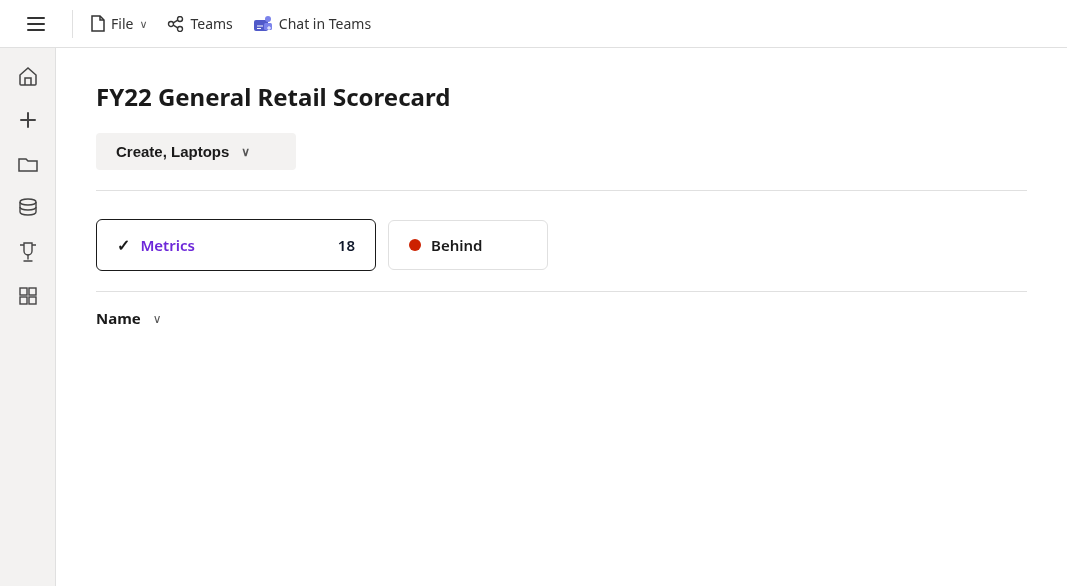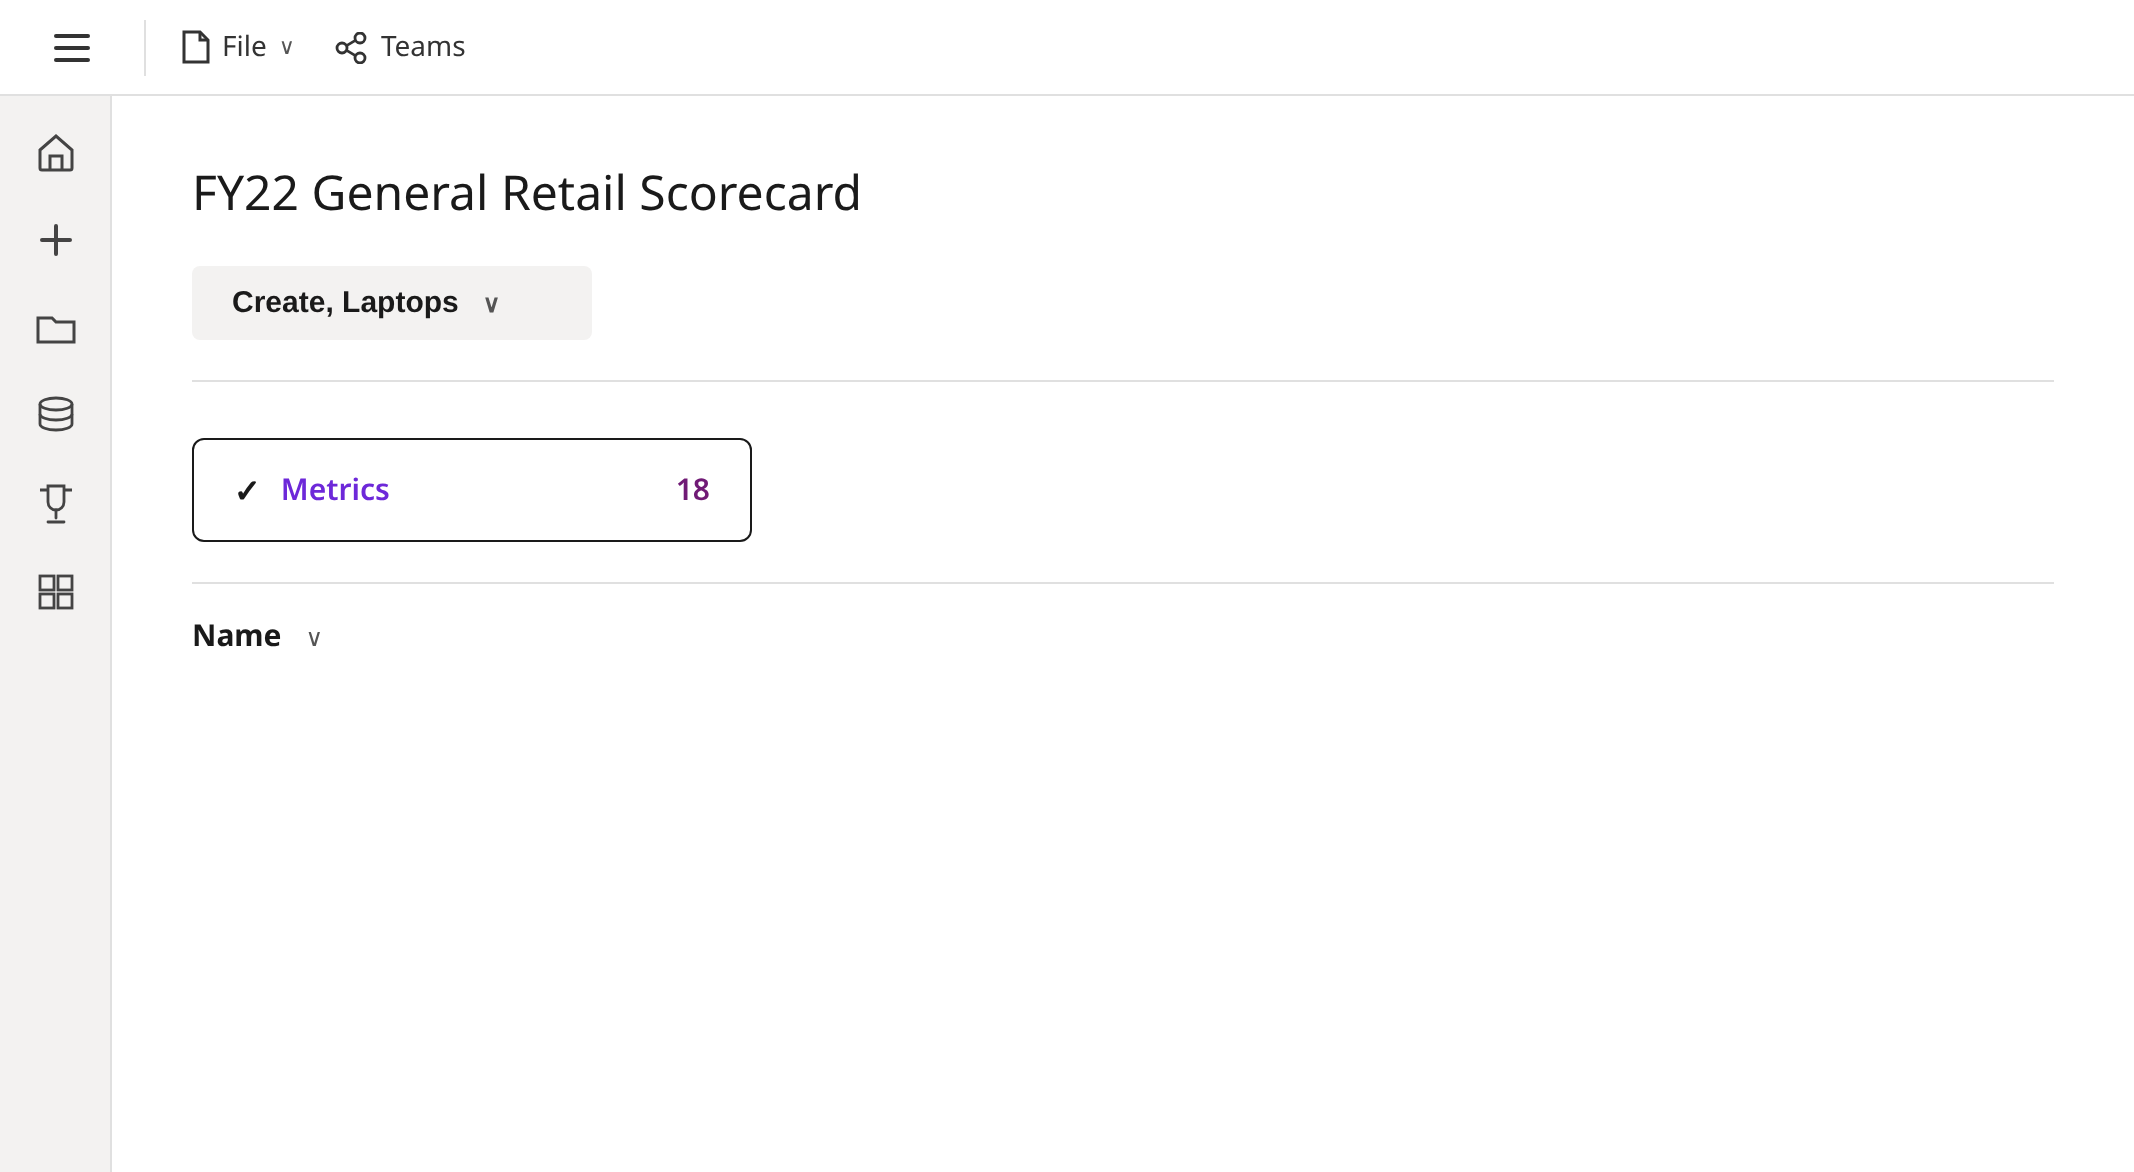--- a/index.html
+++ b/index.html
@@ -109,21 +109,21 @@
 
     .content-inner {
       padding: 32px 40px 24px 40px;
       display: flex;
       flex-direction: column;
       gap: 0;
     }
 
     .page-title {
       font-size: 24px;
-      font-weight: 400;
+      font-weight: 700;
       color: #1a1a1a;
       margin-bottom: 20px;
     }
 
     .filter-section {
       margin-bottom: 20px;
       padding-bottom: 20px;
       border-bottom: 1px solid #e0e0e0;
     }
 
@@ -180,21 +180,21 @@
     .metrics-label {
       font-size: 15px;
       font-weight: 600;
       color: #6d28d9;
       flex: 1;
     }
 
     .metrics-count {
       font-size: 15px;
       font-weight: 600;
-      color: #701a75;
+      color: #0f172a;
     }
 
     .status-card {
       display: flex;
       align-items: center;
       gap: 10px;
       border: 1.5px solid #e0e0e0;
       border-radius: 6px;
       padding: 14px 20px;
       background: #ffffff;
@@ -279,20 +279,33 @@
   <div class="toolbar-item">
     <span class="icon svg-icon">
       <svg width="17" height="16" viewBox="0 0 17 16" fill="none">
         <path d="M13 10.5a2.5 2.5 0 100 5 2.5 2.5 0 000-5zM4 5.5a2.5 2.5 0 100 5 2.5 2.5 0 000-5zM13 0.5a2.5 2.5 0 100 5 2.5 2.5 0 000-5z" stroke="#333" stroke-width="1.4" fill="none"></path>
         <path d="M6.3 9.2L10.7 11.8M10.7 4.2L6.3 6.8" stroke="#333" stroke-width="1.4"></path>
       </svg>
     </span>
     <span>Teams</span>
   </div>
 
+  <div class="toolbar-item">
+    <span class="icon svg-icon teams-icon">
+      <svg width="20" height="18" viewBox="0 0 20 18" fill="none">
+        <rect x="1" y="5" width="14" height="11" rx="2" fill="#5059c9"></rect>
+        <circle cx="15" cy="4" r="3" fill="#7b83eb"></circle>
+        <rect x="11" y="8" width="8" height="7" rx="1.5" fill="#7b83eb"></rect>
+        <path d="M14 13h4" stroke="#fff" stroke-width="1"></path>
+        <path d="M16 11v4" stroke="#fff" stroke-width="1"></path>
+        <path d="M4 11h6M4 13.5h4" stroke="white" stroke-width="1.2"></path>
+      </svg>
+    </span>
+    <span>Chat in Teams</span>
+  </div>
 
 </div>
 
 <div class="main-layout">
 
   <div class="sidebar">
     <div class="sidebar-icon">
       <svg width="20" height="20" viewBox="0 0 20 20" fill="none">
         <path d="M2 9L10 2l8 7v9a1 1 0 01-1 1H3a1 1 0 01-1-1V9z" stroke="#444" stroke-width="1.5" fill="none"></path>
         <path d="M7 19V12h6v7" stroke="#444" stroke-width="1.5" fill="none"></path>
@@ -349,20 +362,24 @@
         </button>
       </div>
 
       <div class="metrics-section">
         <div class="metrics-card">
           <span class="metrics-check">✓</span>
           <span class="metrics-label">Metrics</span>
           <span class="metrics-count">18</span>
         </div>
 
+        <div class="status-card">
+          <span class="status-dot" style="background-color: #cc2200;"></span>
+          <span class="status-label">Behind</span>
+        </div>
       </div>
 
       <div class="name-section">
         <span class="name-heading">Name</span>
         <span class="name-chevron">∨</span>
       </div>
 
     </div>
   </div>
 

